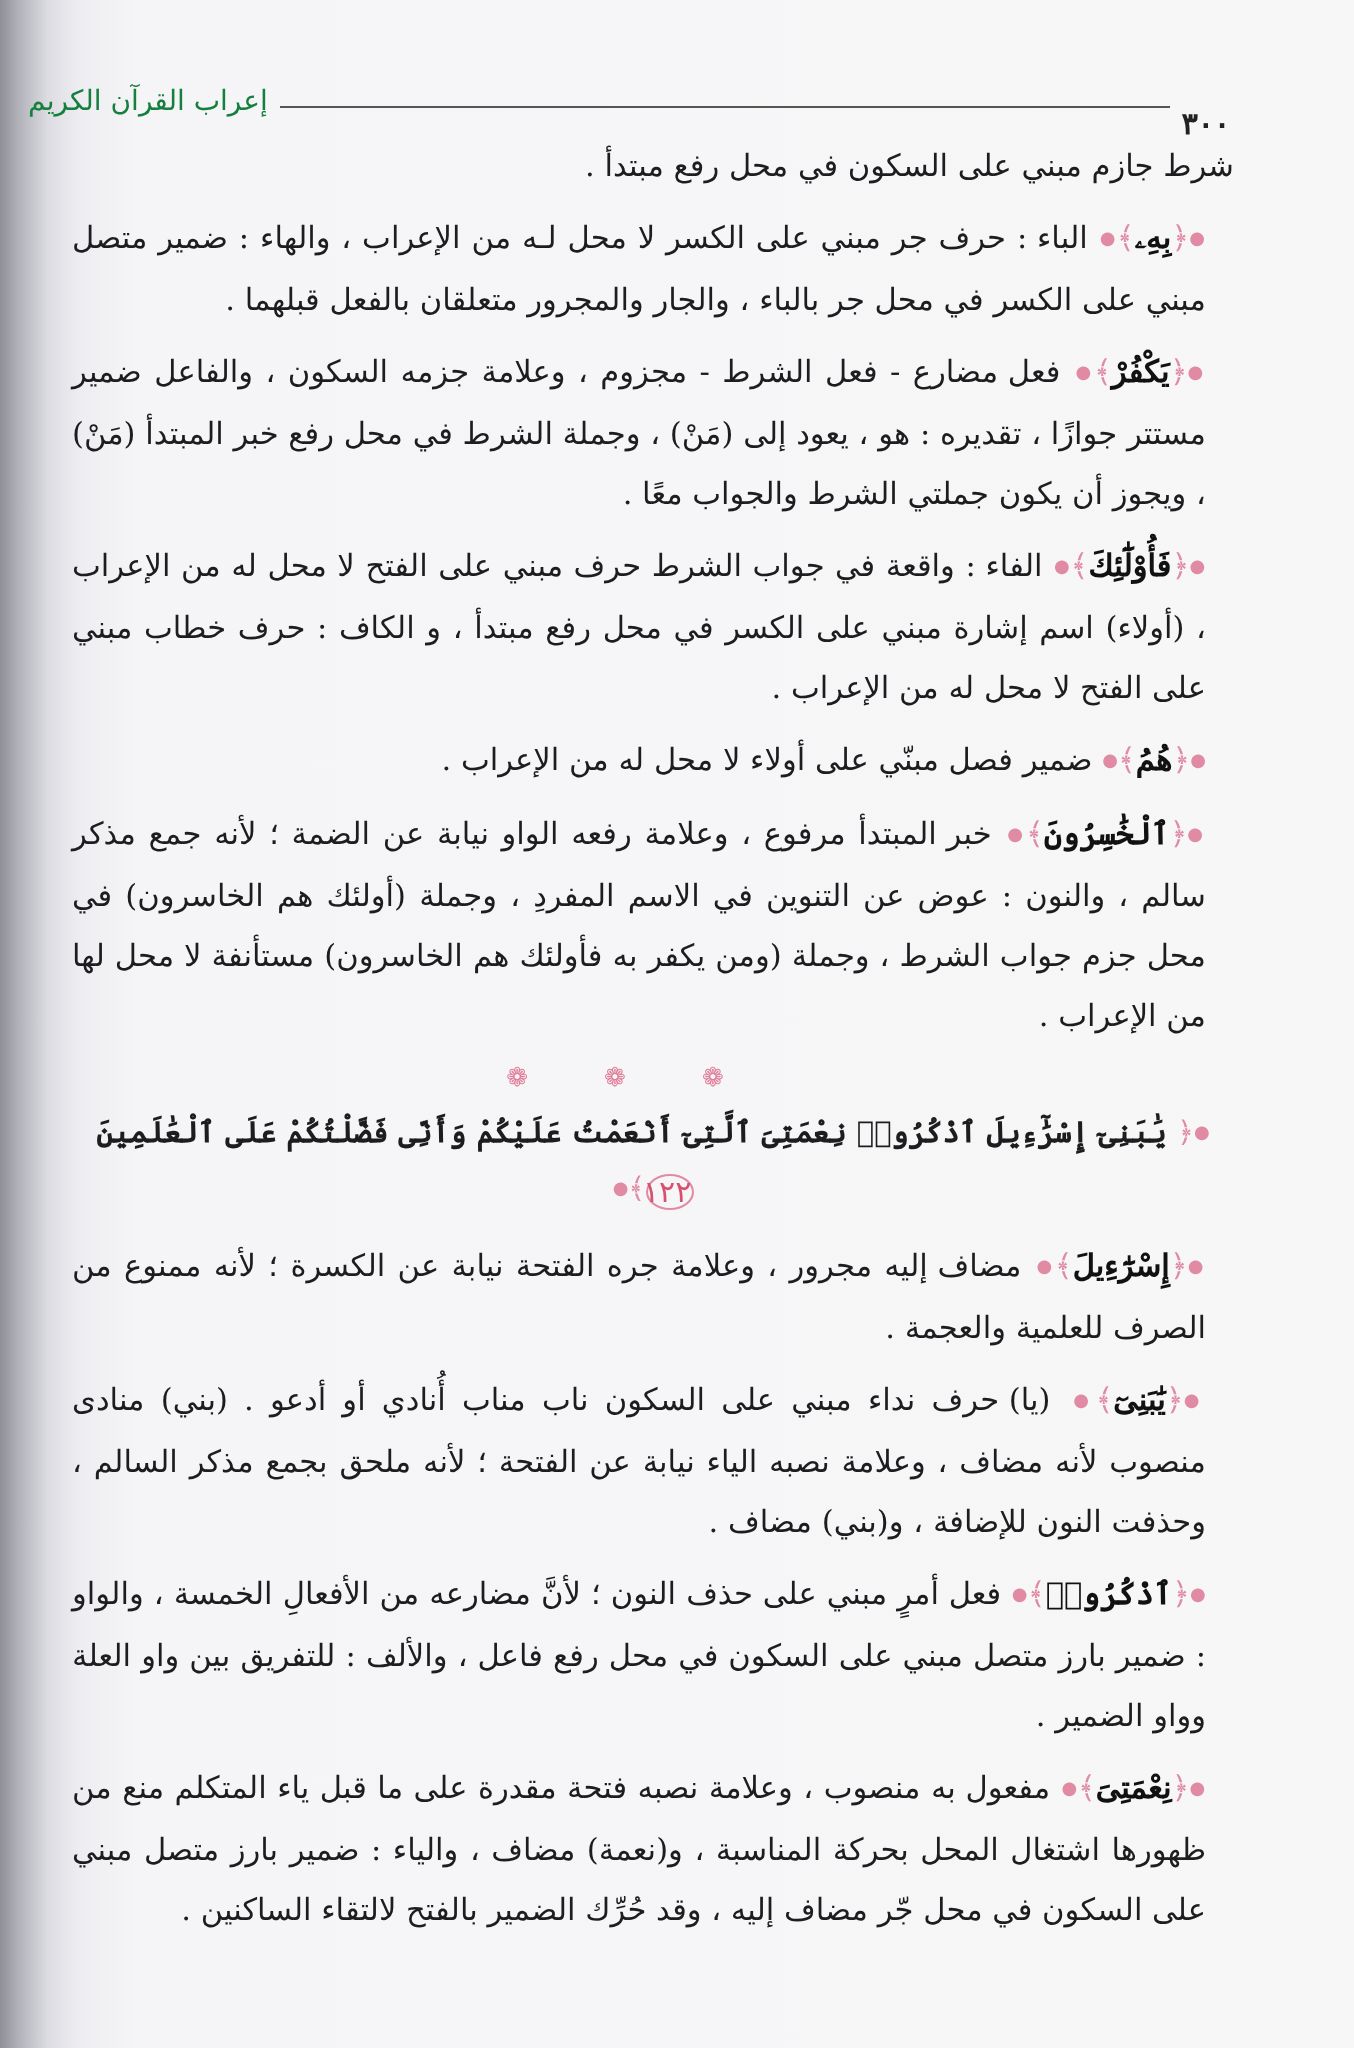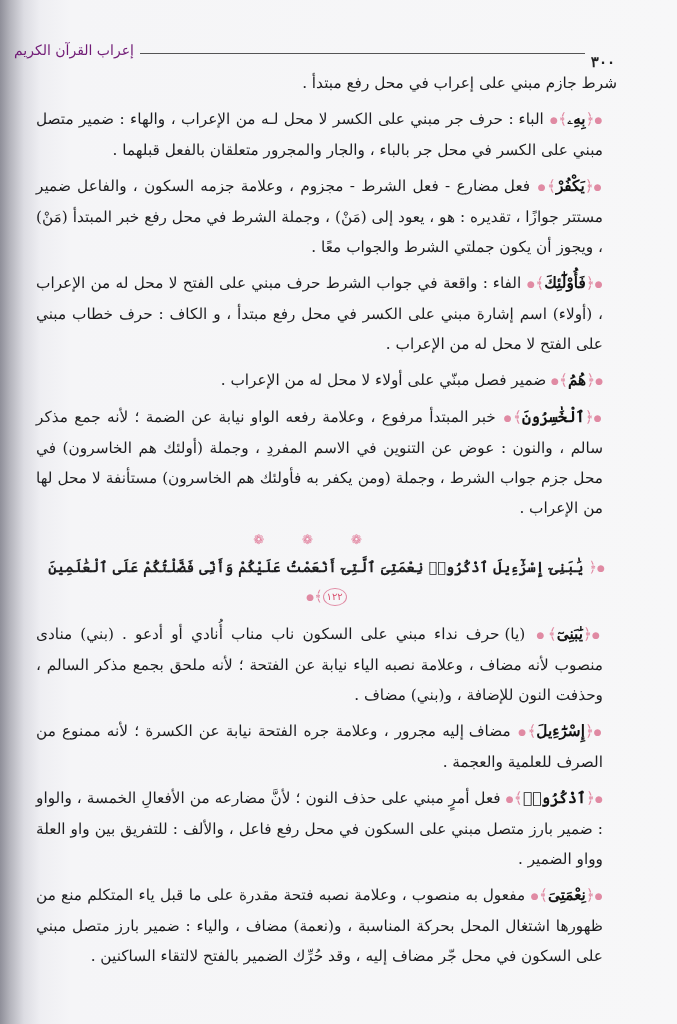--- a/index.html
+++ b/index.html
@@ -42,21 +42,21 @@
       margin-top: 24px;
     }
     .header-rule {
       flex: 1;
       height: 1px;
       background: #555;
       margin: 6px 2px 0 6px;
     }
     .book-title {
       font-size: 14px;
-      color: #701a75;
+      color: #15803d;
       white-space: nowrap;
     }
     .content {
       position: absolute;
       top: 68px;
       right: 60px;
       left: 36px;
       direction: rtl;
       text-align: justify;
       font-size: 15.3px;
@@ -100,21 +100,21 @@
       font-weight: bold;
       font-size: 14.5px;
       margin: 2px 0 8px 0;
       line-height: 28px;
     }
     .verse-num {
       display: inline-block;
       border: 1.5px solid #e08aa3;
       border-radius: 50%;
       color: #d9506e;
-      font-size: 10px;
+      font-size: 15px;
       width: 22px;
       height: 16px;
       line-height: 16px;
       text-align: center;
       vertical-align: middle;
       font-weight: normal;
     }
   </style>
 </head>
 <body>
@@ -123,21 +123,21 @@
 
   <div class="header">
     <span class="page-number">٣٠٠</span>
     <span class="header-rule"></span>
     <span class="book-title">إعراب القرآن الكريم</span>
   </div>
 
   <div class="content">
 
     <p class="para cont">
-      <span>شرط جازم مبني على إعراب في محل رفع مبتدأ .</span>
+      <span>شرط جازم مبني على السكون في محل رفع مبتدأ .</span>
     </p>
 
     <p class="para indent">
       <span class="term"><span class="dot">●</span><span class="brk">﴿</span><span>بِهِۦ</span><span class="brk">﴾</span><span class="dot">●</span></span>
       <span>الباء : حرف جر مبني على الكسر لا محل لـه من الإعراب ، والهاء : ضمير متصل مبني على الكسر في محل جر بالباء ، والجار والمجرور متعلقان بالفعل قبلهما .</span>
     </p>
 
     <p class="para indent">
       <span class="term"><span class="dot">●</span><span class="brk">﴿</span><span>يَكْفُرْ</span><span class="brk">﴾</span><span class="dot">●</span></span>
       <span>فعل مضارع - فعل الشرط - مجزوم ، وعلامة جزمه السكون ، والفاعل ضمير مستتر جوازًا ، تقديره : هو ، يعود إلى (مَنْ) ، وجملة الشرط في محل رفع خبر المبتدأ (مَنْ) ، ويجوز أن يكون جملتي الشرط والجواب معًا .</span>
@@ -162,27 +162,27 @@
       <span>❁</span><span>❁</span><span>❁</span>
     </div>
 
     <div class="verse">
       <span class="dot">●</span><span class="brk">﴿</span>
       <span>يَٰبَنِىٓ إِسْرَٰٓءِيلَ ٱذْكُرُوا۟ نِعْمَتِىَ ٱلَّتِىٓ أَنْعَمْتُ عَلَيْكُمْ وَأَنِّى فَضَّلْتُكُمْ عَلَى ٱلْعَٰلَمِينَ</span>
       <span class="verse-num">١٢٢</span><span class="brk">﴾</span><span class="dot">●</span>
     </div>
 
     <p class="para indent">
-      <span class="term"><span class="dot">●</span><span class="brk">﴿</span><span>يَٰبَنِىٓ</span><span class="brk">﴾</span><span class="dot">●</span></span>
-      <span>(يا) حرف نداء مبني على السكون ناب مناب أُنادي أو أدعو . (بني) منادى منصوب لأنه مضاف ، وعلامة نصبه الياء نيابة عن الفتحة ؛ لأنه ملحق بجمع مذكر السالم ، وحذفت النون للإضافة ، و(بني) مضاف .</span>
+      <span class="term"><span class="dot">●</span><span class="brk">﴿</span><span>إِسْرَٰٓءِيلَ</span><span class="brk">﴾</span><span class="dot">●</span></span>
+      <span>مضاف إليه مجرور ، وعلامة جره الفتحة نيابة عن الكسرة ؛ لأنه ممنوع من الصرف للعلمية والعجمة .</span>
     </p>
 
     <p class="para indent">
-      <span class="term"><span class="dot">●</span><span class="brk">﴿</span><span>إِسْرَٰٓءِيلَ</span><span class="brk">﴾</span><span class="dot">●</span></span>
-      <span>مضاف إليه مجرور ، وعلامة جره الفتحة نيابة عن الكسرة ؛ لأنه ممنوع من الصرف للعلمية والعجمة .</span>
+      <span class="term"><span class="dot">●</span><span class="brk">﴿</span><span>يَٰبَنِىٓ</span><span class="brk">﴾</span><span class="dot">●</span></span>
+      <span>(يا) حرف نداء مبني على السكون ناب مناب أُنادي أو أدعو . (بني) منادى منصوب لأنه مضاف ، وعلامة نصبه الياء نيابة عن الفتحة ؛ لأنه ملحق بجمع مذكر السالم ، وحذفت النون للإضافة ، و(بني) مضاف .</span>
     </p>
 
     <p class="para indent">
       <span class="term"><span class="dot">●</span><span class="brk">﴿</span><span>ٱذْكُرُوا۟</span><span class="brk">﴾</span><span class="dot">●</span></span>
       <span>فعل أمرٍ مبني على حذف النون ؛ لأنَّ مضارعه من الأفعالِ الخمسة ، والواو : ضمير بارز متصل مبني على السكون في محل رفع فاعل ، والألف : للتفريق بين واو العلة وواو الضمير .</span>
     </p>
 
     <p class="para indent">
       <span class="term"><span class="dot">●</span><span class="brk">﴿</span><span>نِعْمَتِىَ</span><span class="brk">﴾</span><span class="dot">●</span></span>
       <span>مفعول به منصوب ، وعلامة نصبه فتحة مقدرة على ما قبل ياء المتكلم منع من ظهورها اشتغال المحل بحركة المناسبة ، و(نعمة) مضاف ، والياء : ضمير بارز متصل مبني على السكون في محل جّر مضاف إليه ، وقد حُرِّك الضمير بالفتح لالتقاء الساكنين .</span>

